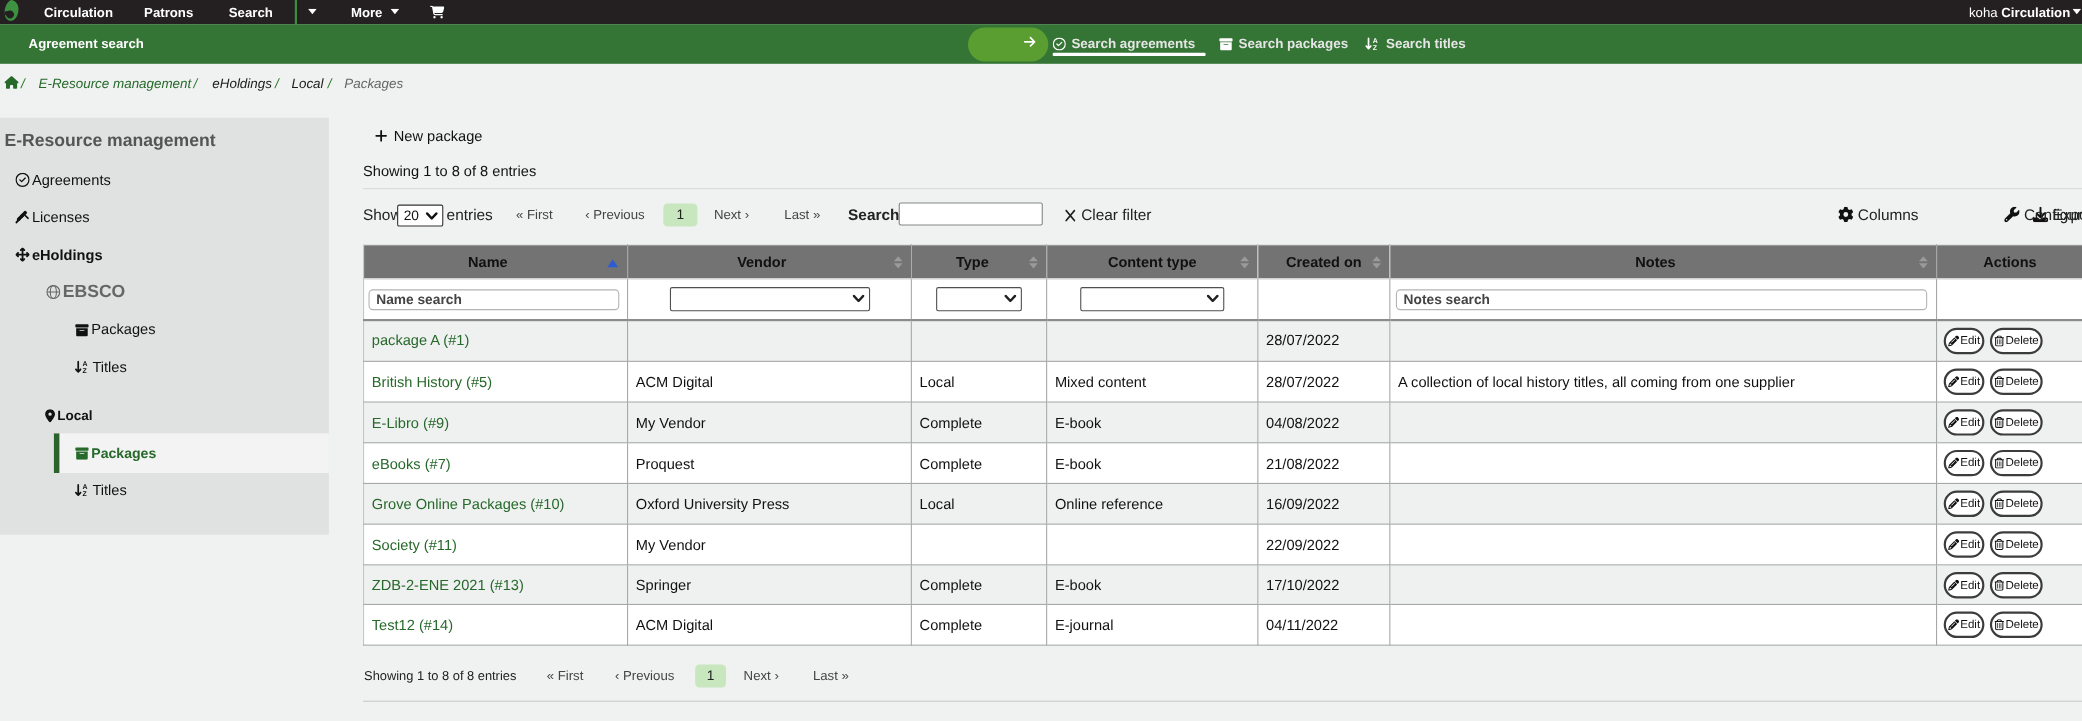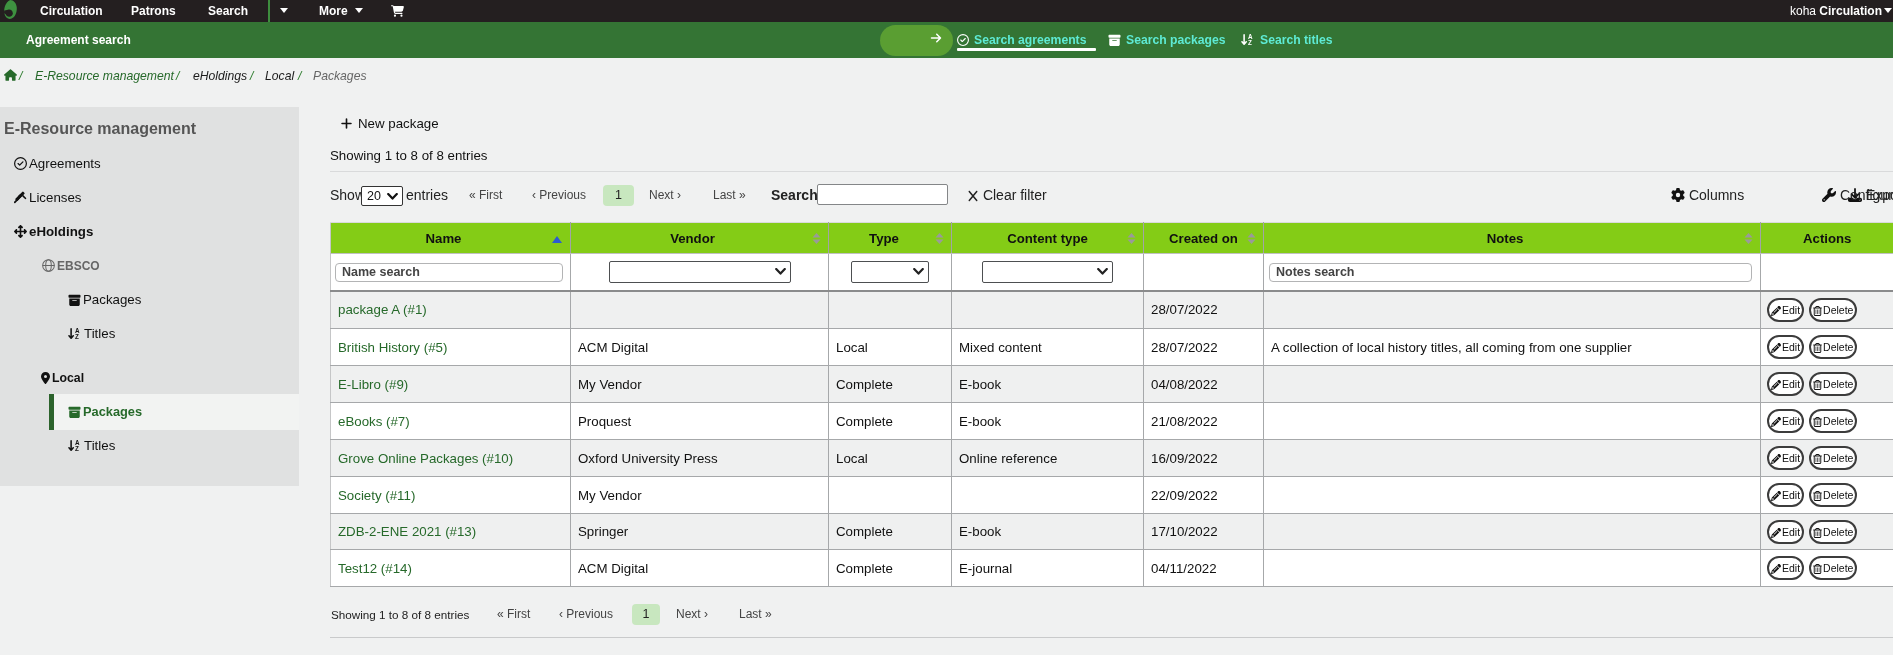--- a/index.html
+++ b/index.html
@@ -14,21 +14,21 @@
 #topbar { position:absolute; left:0; top:0; width:1893px; height:22px; background:#241f20; }
 #topbar .mitem { position:absolute; top:0; height:22px; line-height:22px; color:#fff; font-size:12px; font-weight:700; }
 #navsep { position:absolute; left:268px; top:0; width:1.5px; height:22px; background:#3e8d3e; }
 
 
 #searchbar { position:absolute; left:0; top:22px; width:1893px; height:36px; background:#347434; }
 #sb-tab { position:absolute; left:26px; top:0; height:36px; line-height:36px; color:#fff; font-weight:700; font-size:12px; }
 #sb-btn { position:absolute; left:880px; top:3px; width:73px; height:31px; background:#5a9e32; border-radius:16px; }
 #sb-input { position:absolute; left:132px; top:3px; width:791px; height:31px; background:#fff; border-radius:16px; line-height:31px; padding-left:31px; color:#757575; font-size:12.2px; }
 #sb-arrow { position:absolute; left:929px; top:10px; }
-.sblink { position:absolute; top:0; height:36px; color:#5eead4; font-weight:700; font-size:12.2px; line-height:36px; }
+.sblink { position:absolute; top:0; height:36px; color:#e5e5e5; font-weight:700; font-size:12.2px; line-height:36px; }
 .sblink svg { vertical-align:-2px; margin-right:5px; }
 #sb-l1 { left:957px; }
 #sb-l1u { position:absolute; left:957px; top:26px; width:139px; height:2.5px; background:#fff; border-radius:1px; }
 #sb-l2 { left:1108px; }
 #sb-l3 { left:1241px; }
 
 
 #crumbs { position:absolute; left:0; top:58px; width:1893px; height:36px; }
 #crumbs .bc { position:absolute; top:0; height:36px; line-height:36px; font-size:12.2px; font-style:italic; }
 #crumbs .lnk { color:#26692a; }
@@ -55,21 +55,21 @@
 .pglink { color:#444; font-size:12px; }
 .badge1 { position:absolute; width:31px; height:21px; background:#c8e7bf; border-radius:4px; text-align:center; line-height:21px; font-size:12.5px; color:#222; }
 #showsel { position:absolute; left:361px; top:186px; width:42px; height:20px; border:1px solid #333; border-radius:2px; background:#fff; font-size:12.5px; line-height:18px; padding-left:5px; color:#111; }
 #showsel svg { position:absolute; right:4px; top:6px; }
 #srch-input { position:absolute; left:817px; top:184px; width:131px; height:21px; background:#fff; border:1px solid #848688; border-radius:2px; }
 .ctrl svg { vertical-align:-2px; }
 .botrow { top:604px; }
 
 
 #tbl { position:absolute; left:330px; top:222px; width:1563px; border-collapse:collapse; table-layout:fixed; background:#fff; }
-#tbl th { height:31px; font-size:13.2px; font-weight:700; text-align:center; background:#84cc16; border:1px solid #a2a4a6; border-top:1px solid #d9dadb; border-bottom:1px solid #c0c1c2; position:relative; color:#111; }
+#tbl th { height:31px; font-size:13.2px; font-weight:700; text-align:center; background:#737373; border:1px solid #a2a4a6; border-top:1px solid #d9dadb; border-bottom:1px solid #c0c1c2; position:relative; color:#111; }
 #tbl th.pr { padding-right:14px; }
 #tbl th.pr2 { padding-right:12px; }
 #tbl td { height:37px; font-size:13.3px; border:1px solid #a6a8aa; padding:0 0 0 7px; vertical-align:middle; color:#111; background:#fff; overflow:hidden; white-space:nowrap; }
 #tbl tr.odd td { background:#eff0f0; }
 #tbl tr.filt td { height:37px; border-bottom:2px solid #8a8b8c; background:#fff; padding-left:0; }
 #tbl tr.r1 td { height:38px; }
 #tbl tr.r7 td { height:36px; }
 #tbl td.first, #tbl th.first { border-left:1px solid #c5c6c7; }
 #tbl td.last, #tbl th.last { border-right:none; }
 #tbl a { color:#26692a; text-decoration:none; }
@@ -158,21 +158,21 @@
           <g fill="#111">
             <rect x="230" y="8" width="120" height="290" rx="40" transform="rotate(45 290 153)"></rect>
             <rect x="120" y="118" width="120" height="290" rx="40" transform="rotate(45 180 263)"></rect>
             <rect x="-35" y="330" width="290" height="70" rx="30" transform="rotate(-45 110 365)"></rect>
             <rect x="300" y="210" width="200" height="60" rx="20" transform="rotate(45 400 240)"></rect>
           </g>
         </svg>Licenses</div>
     <div class="snav b" style="left:14px;top:115px"><svg class="ic" width="13" height="13" viewBox="0 0 512 512">
           <path fill="#111" d="M278.6 9.4c-12.5-12.5-32.8-12.5-45.3 0l-64 64c-12.5 12.5-12.5 32.8 0 45.3s32.8 12.5 45.3 0l9.4-9.4V224H109.3l9.4-9.4c12.5-12.5 12.5-32.8 0-45.3s-32.8-12.5-45.3 0l-64 64c-12.5 12.5-12.5 32.8 0 45.3l64 64c12.5 12.5 32.8 12.5 45.3 0s12.5-32.8 0-45.3l-9.4-9.4H224V402.7l-9.4-9.4c-12.5-12.5-32.8-12.5-45.3 0s-12.5 32.8 0 45.3l64 64c12.5 12.5 32.8 12.5 45.3 0l64-64c12.5-12.5 12.5-32.8 0-45.3s-32.8-12.5-45.3 0l-9.4 9.4V288H402.7l-9.4 9.4c-12.5 12.5-12.5 32.8 0 45.3s32.8 12.5 45.3 0l64-64c12.5-12.5 12.5-32.8 0-45.3l-64-64c-12.5-12.5-32.8-12.5-45.3 0s-12.5 32.8 0 45.3l9.4 9.4H288V109.3l9.4 9.4c12.5 12.5 32.8 12.5 45.3 0s12.5-32.8 0-45.3l-64-64z"></path>
         </svg>eHoldings</div>
-    <div class="snav b" style="left:42px;top:149px;color:#666;font-size:12px"><svg class="ic" width="13" height="13" viewBox="0 0 512 512">
+    <div class="snav b" style="left:42px;top:149px;color:#666;font-size:16px"><svg class="ic" width="13" height="13" viewBox="0 0 512 512">
           <g fill="none" stroke="#666" stroke-width="40">
             <circle cx="256" cy="256" r="230"></circle>
             <ellipse cx="256" cy="256" rx="110" ry="230"></ellipse>
             <line x1="26" y1="256" x2="486" y2="256"></line>
           </g>
         </svg>EBSCO</div>
     <div class="snav" style="left:68px;top:183px"><svg class="ic" width="13" height="12" viewBox="0 0 512 512">
           <path fill="#111" d="M32 32C14.3 32 0 46.3 0 64v64c0 17.7 14.3 32 32 32H480c17.7 0 32-14.3 32-32V64c0-17.7-14.3-32-32-32H32zm0 160V448c0 35.3 28.7 64 64 64H416c35.3 0 64-28.7 64-64V192H32zm128 80c0-8.8 7.2-16 16-16H336c8.8 0 16 7.2 16 16s-7.2 16-16 16H176c-8.8 0-16-7.2-16-16z"></path>
         </svg>Packages</div>
     <div class="snav" style="left:68px;top:217px"><svg class="ic" width="14" height="13" viewBox="0 0 576 512">

